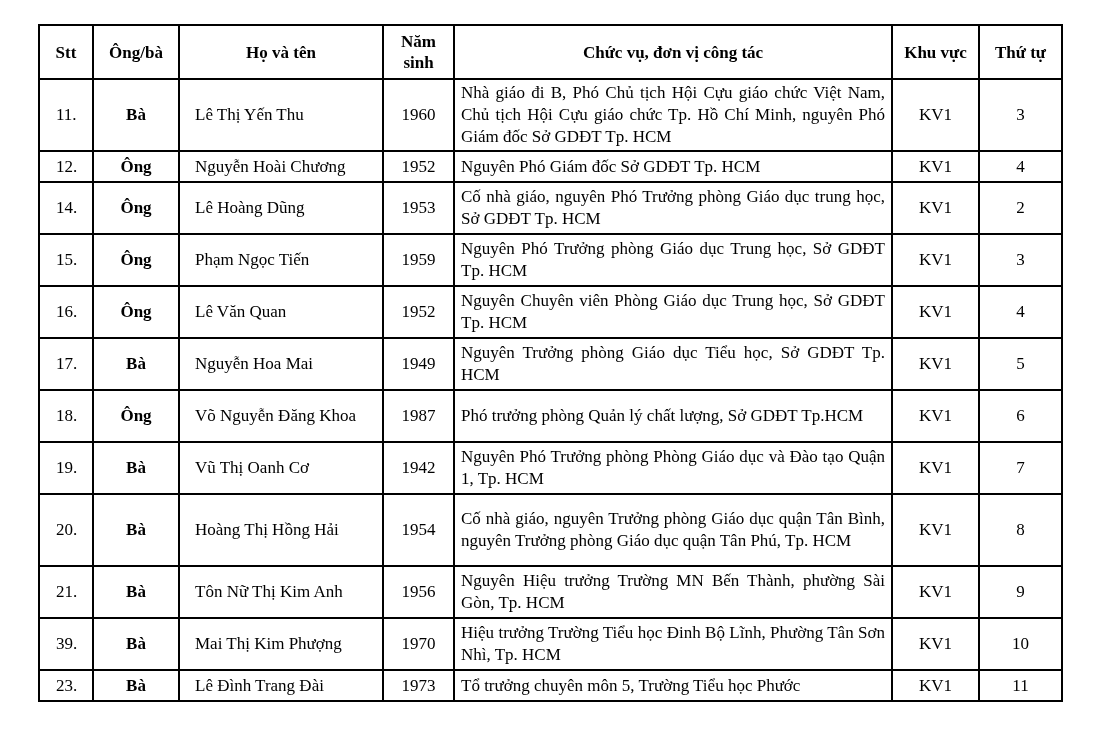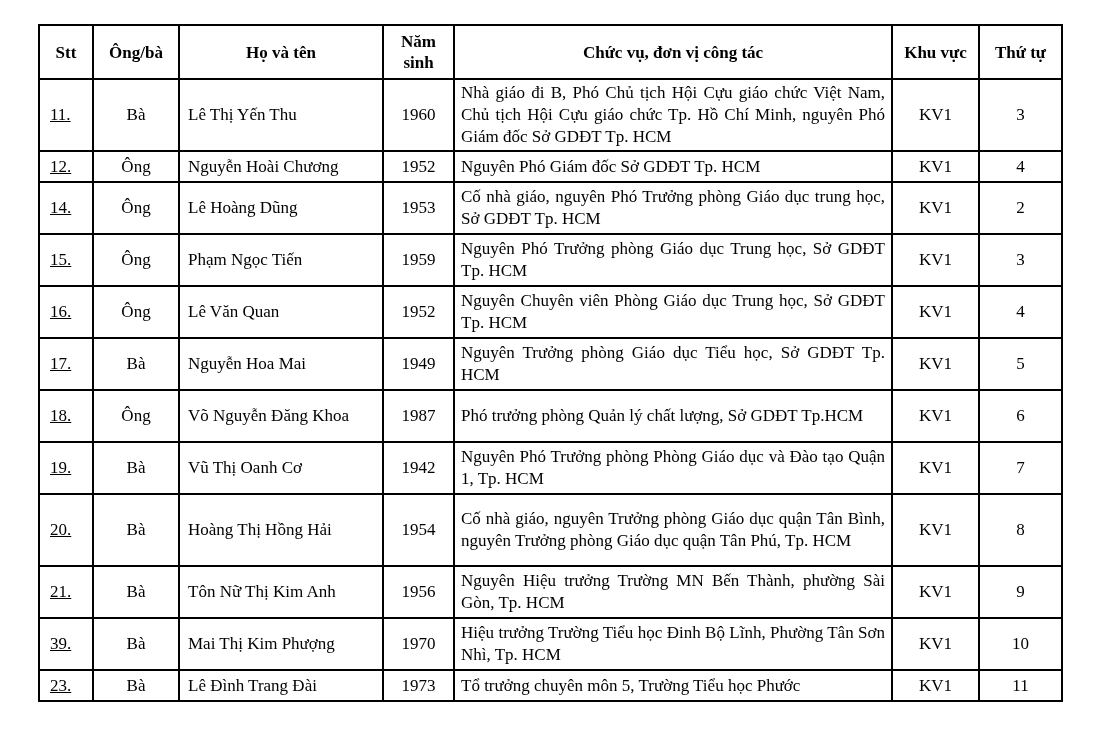--- a/index.html
+++ b/index.html
@@ -34,23 +34,23 @@
     border: 2px solid #000000;
     vertical-align: middle;
     overflow: hidden;
   }
   table.roster th {
     font-weight: bold;
     text-align: center;
     padding: 5px 2px;
     line-height: 21px;
   }
-  td.c-stt    { text-align: left;   padding: 2px 2px 2px 10px; text-decoration: underline; }
-  td.c-title  { text-align: center; padding: 2px 2px; }
-  td.c-name   { text-align: justify; text-justify: inter-word; padding: 2px 8px; border-radius: 27px; }
+  td.c-stt    { text-align: left;   padding: 2px 2px 2px 16px; }
+  td.c-title  { text-align: center; padding: 2px 2px; font-weight: bold; }
+  td.c-name   { text-align: justify; text-justify: inter-word; padding: 2px 15px; border-radius: 27px; }
   td.c-year   { text-align: center; padding: 2px 2px; }
   td.c-pos    { text-align: justify; text-justify: inter-word; padding: 2px 6px; margin-left: 29px; }
   td.c-region { text-align: center; padding: 2px 18px; }
   td.c-order  { text-align: center; padding: 2px 2px; }
   tr.h-1 td { height: 25px; }
   tr.h-2 td { height: 46px; }
   tr.h-3 td { height: 66px; }
 </style>
 </head>
 <body>

